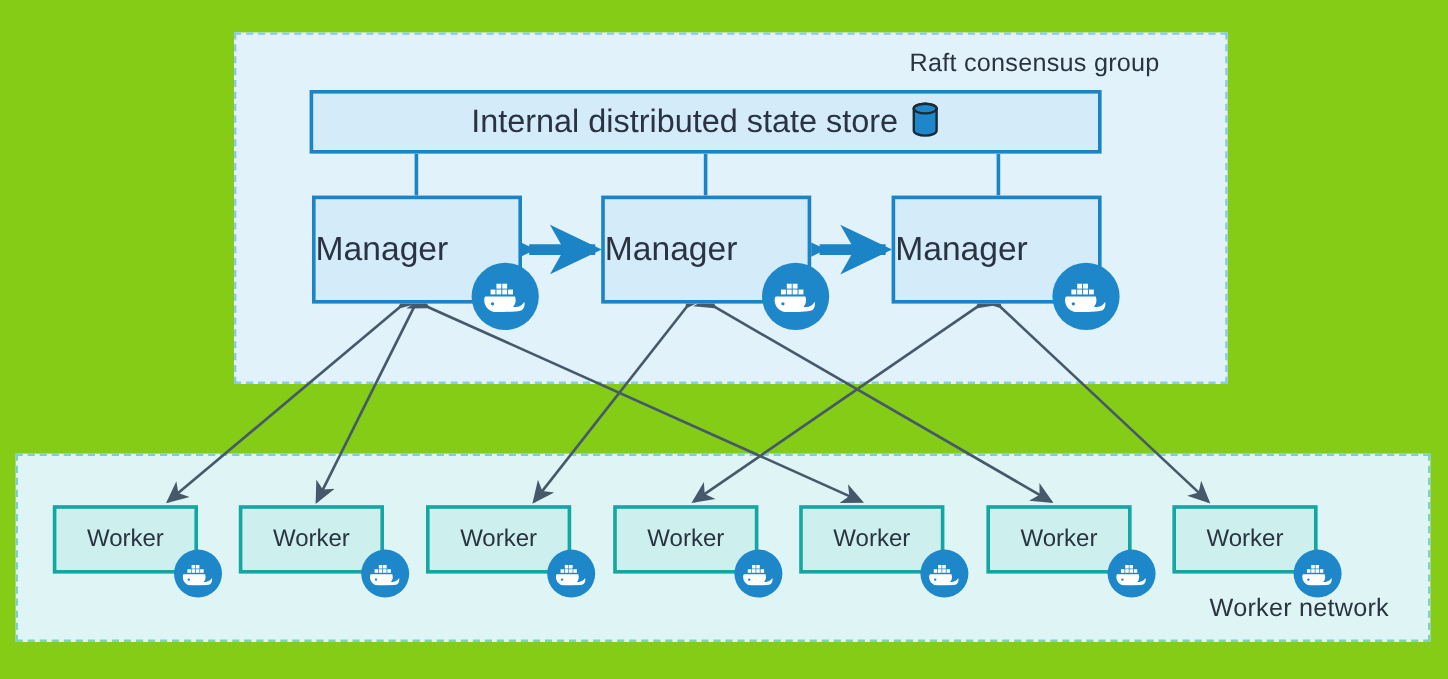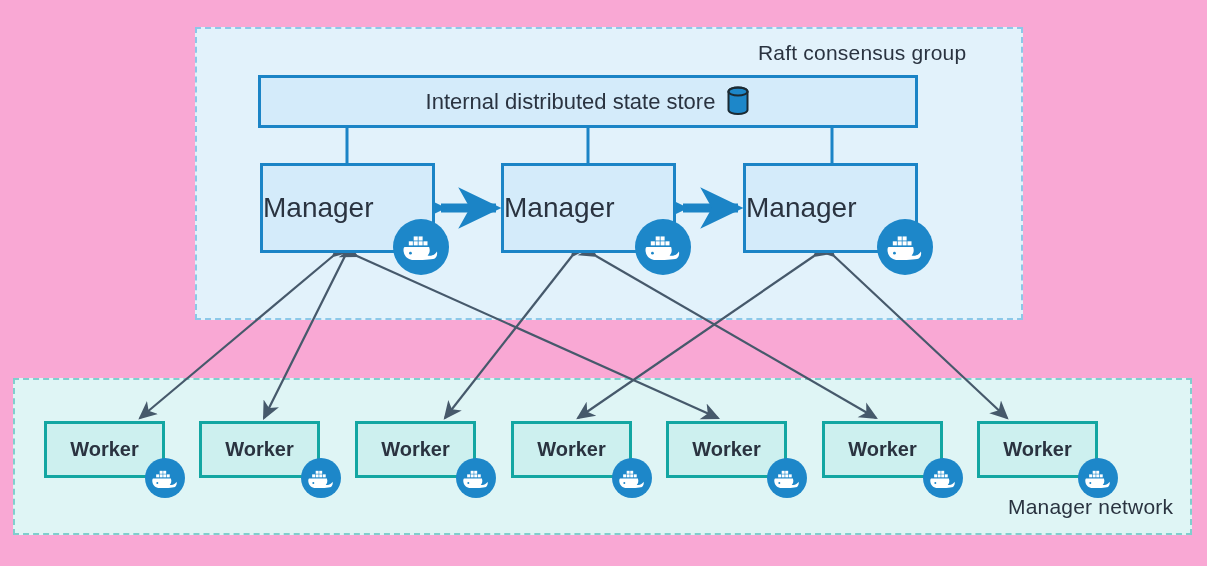--- a/index.html
+++ b/index.html
@@ -7,21 +7,21 @@
     padding: 0;
     background: #ffffff;
   }
   body {
     font-family: "Liberation Sans", sans-serif;
   }
   #canvas {
     position: relative;
     width: 1207px;
     height: 566px;
-    background: #f9a8d4;
+    background: #84cc16;
     overflow: hidden;
   }
   svg.layer {
     position: absolute;
     left: 0;
     top: 0;
     width: 1207px;
     height: 566px;
   }
   
@@ -68,21 +68,21 @@
     width: 660px;
     height: 53px;
     box-sizing: border-box;
     background: #d4ebfa;
     border: 3px solid #1b84c6;
     display: flex;
     align-items: center;
     justify-content: center;
   }
   #state-store .ss-text {
-    font-size: 22px;
+    font-size: 27px;
     color: #2a3340;
     white-space: nowrap;
   }
   .db-icon {
     display: inline-block;
     margin-left: 11px;
     vertical-align: middle;
     position: relative;
     top: 1px;
   }
@@ -112,21 +112,20 @@
     height: 57px;
     background: #cdf0ef;
     border: 3px solid #13a6a2;
     display: flex;
     align-items: center;
     justify-content: center;
   }
   .worker .w-text {
     font-size: 20px;
     color: #2a3340;
-    font-weight: bold;
   }
   #worker-0 { left: 44px;   top: 421px; }
   #worker-1 { left: 199px;  top: 421px; }
   #worker-2 { left: 355px;  top: 421px; }
   #worker-3 { left: 511px;  top: 421px; }
   #worker-4 { left: 666px;  top: 421px; }
   #worker-5 { left: 822px;  top: 421px; }
   #worker-6 { left: 977px;  top: 421px; }
   
   .docker-badge {
@@ -184,21 +183,21 @@
       <path d="M345,256 L264,418"></path>
       <path d="M357,256 L718,418"></path>
       <path d="M572,256 L445,418"></path>
       <path d="M596,256 L876,418"></path>
       <path d="M814,256 L578,418"></path>
       <path d="M834,256 L1007,418"></path>
     </g>
   </svg>
 
   <div class="group-label" id="raft-label">Raft consensus group</div>
-  <div class="group-label" id="gossip-label">Manager network</div>
+  <div class="group-label" id="gossip-label">Worker network</div>
 
   <div id="state-store">
     <span class="ss-text">Internal distributed state store</span>
     <span class="db-icon">
       <svg width="24" height="30" viewBox="0 0 24 30">
         <ellipse cx="12" cy="5.5" rx="9.5" ry="4" fill="#1d87c9" stroke="#1b2a33" stroke-width="2"></ellipse>
         <path d="M2.5,5.5 L2.5,24 A9.5,4 0 0 0 21.5,24 L21.5,5.5" fill="#1d87c9" stroke="#1b2a33" stroke-width="2"></path>
         <ellipse cx="12" cy="5.5" rx="9.5" ry="4" fill="none" stroke="#1b2a33" stroke-width="2"></ellipse>
       </svg>
     </span>

